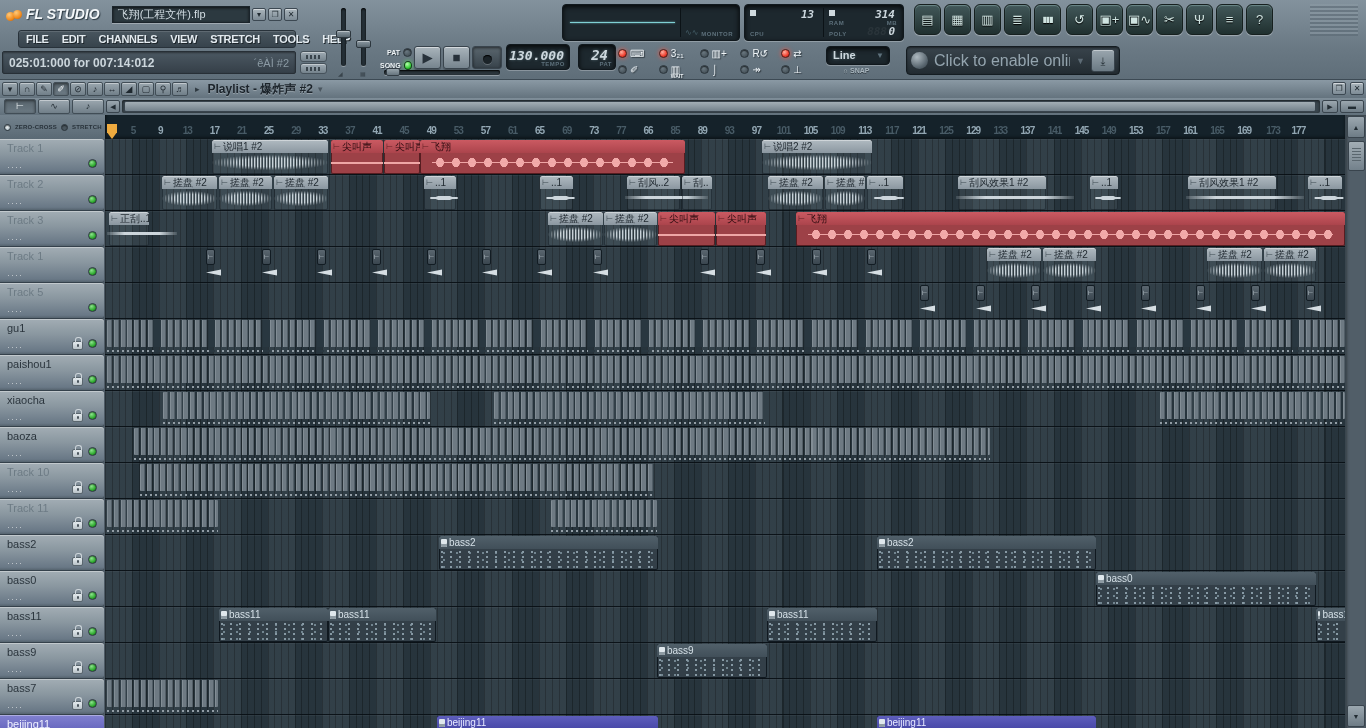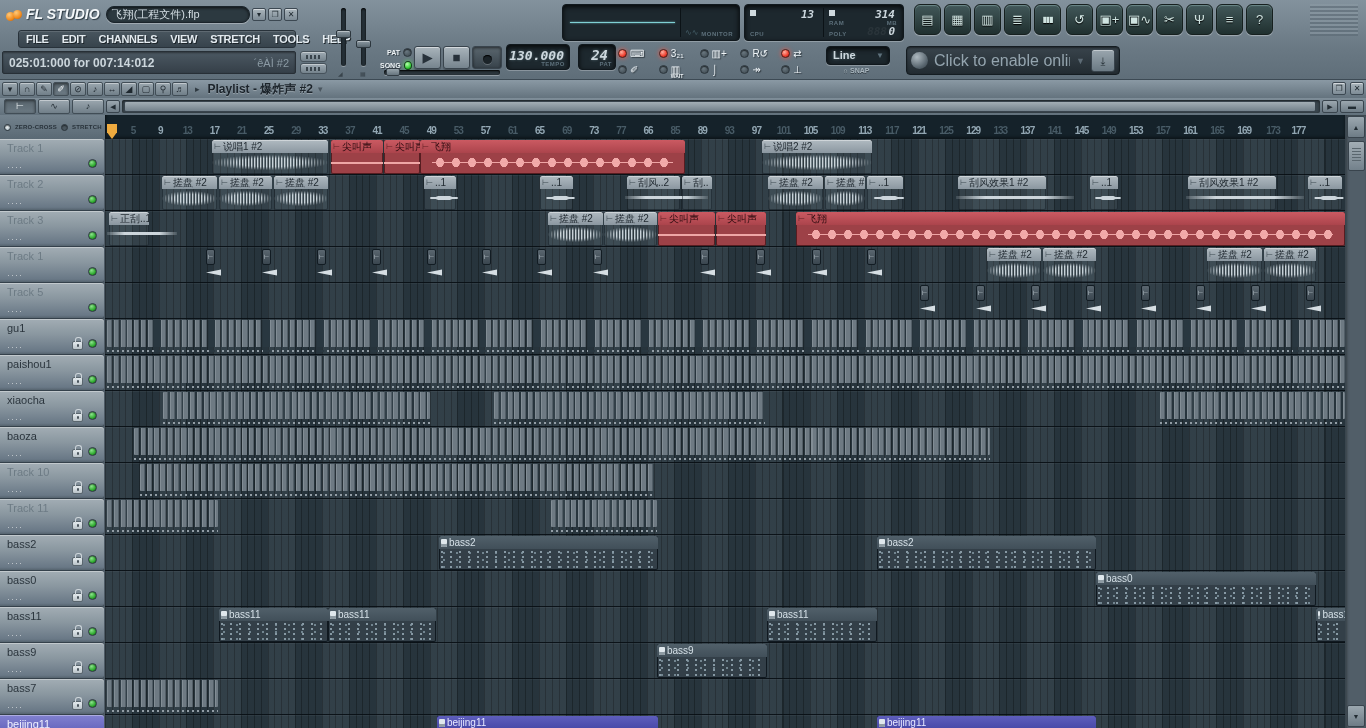--- a/index.html
+++ b/index.html
@@ -11,22 +11,22 @@
   #topchrome { position:absolute; left:0; top:0; width:1366px; height:80px;
     background:linear-gradient(#83929d,#6a7984 60%,#5f6e79); border-bottom:1px solid #3d4a54; }
   .gripper { position:absolute; background:repeating-linear-gradient(180deg,#8d9ba5 0 2px,#55636e 2px 4px); opacity:.5; }
 
   #titlebar { position:absolute; left:6px; top:3px; width:292px; height:22px; display:flex; align-items:center; }
   #cherry { width:16px; height:16px; position:relative; margin-right:4px; }
   #cherry::before, #cherry::after { content:""; position:absolute; width:9px; height:9px; border-radius:50%;
     background:radial-gradient(circle at 35% 30%,#ffc97a,#f08a1d 60%,#b35708); }
   #cherry::before { left:0; top:6px; } #cherry::after { left:7px; top:4px; }
   #applogo { font-style:italic; font-weight:bold; font-size:14px; color:#f4f8fa; letter-spacing:0;
-    text-shadow:1px 1px 1px #2d3a43; margin-right:6px; white-space:nowrap; }
-  #titlefield { flex:1; height:17px; background:#2c3940; border:1px solid #1a242b; border-radius:8px;
+    text-shadow:1px 1px 1px #2d3a43; margin-right:12px; white-space:nowrap; }
+  #titlefield { flex:1; height:17px; background:#2c3940; border:1px solid #1a242b; border-radius:0;
     box-shadow:inset 0 1px 3px rgba(0,0,0,.7), 0 1px 0 rgba(255,255,255,.3);
     color:#d3dde3; font-size:11px; line-height:15px; padding:0 5px; white-space:nowrap; overflow:hidden; }
   .winbtn { width:14px; height:13px; margin-left:2px; background:linear-gradient(#aab5bc,#7e8c96);
     border:1px solid #3c4852; border-radius:2px; font-size:8px; line-height:11px; text-align:center; color:#222c33;
     box-shadow:inset 0 1px 0 rgba(255,255,255,.5); }
 
   #menubar { position:absolute; left:18px; top:30px; width:278px; height:18px; background:linear-gradient(#49565f,#37434c);
     border:1px solid #28323a; border-radius:3px; display:flex; align-items:center; padding:0 7px; gap:13px;
     box-shadow:inset 0 1px 0 rgba(255,255,255,.12); }
   .menu-item { color:#e4ebf0; font-size:11px; font-weight:bold; letter-spacing:-.3px; text-shadow:1px 1px 0 #1c2429; cursor:default; }

